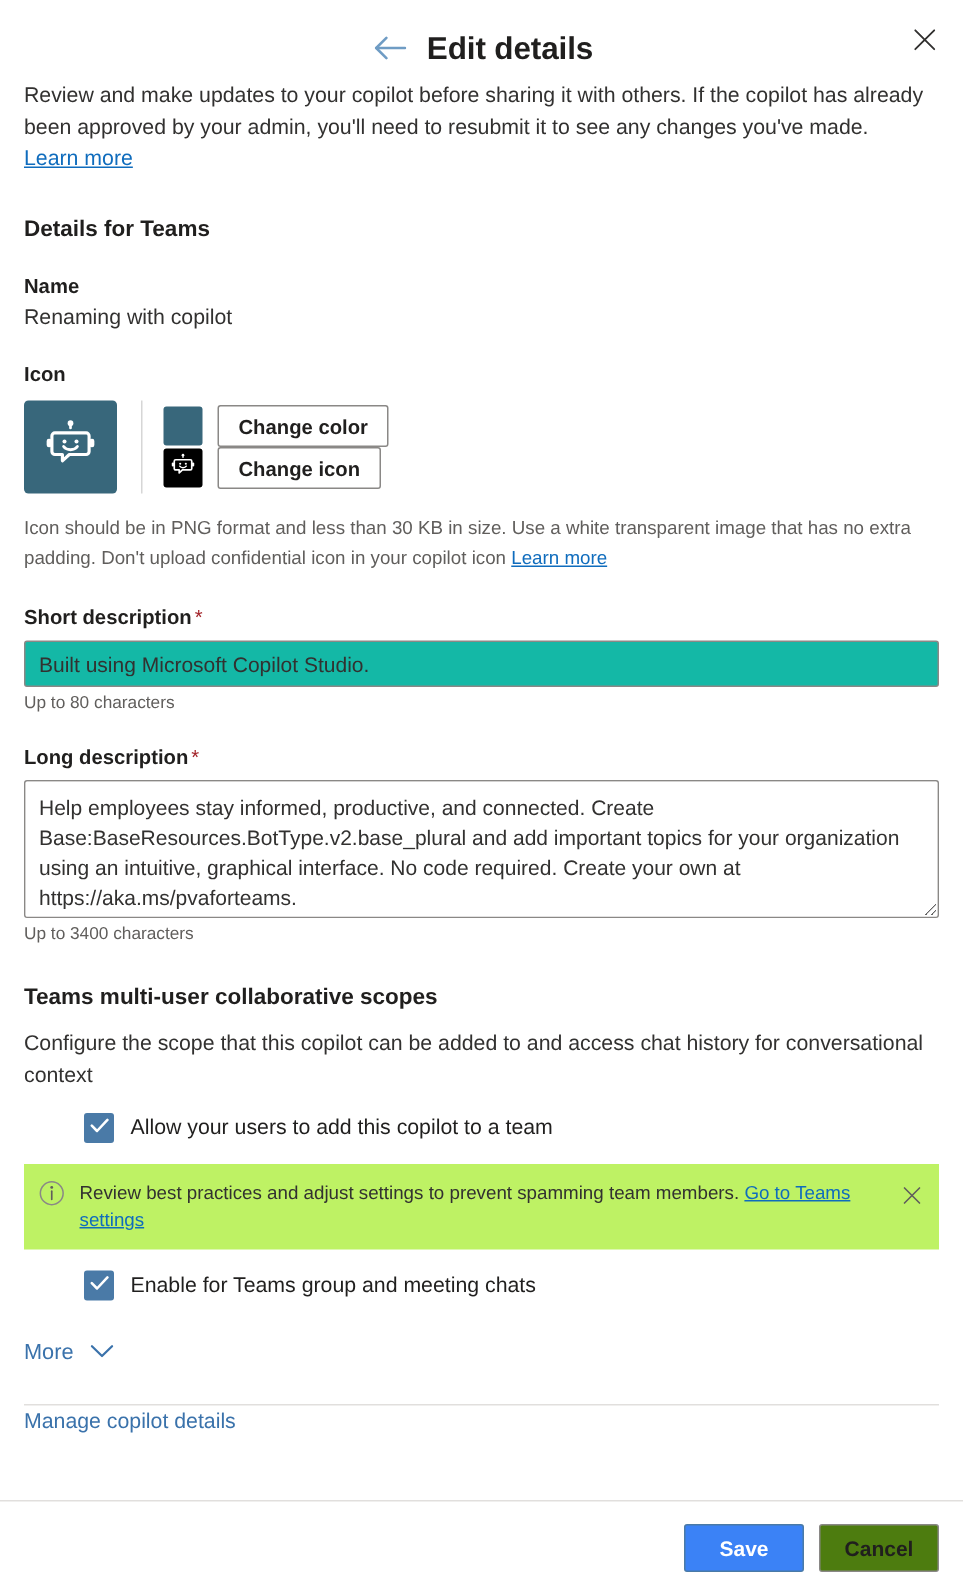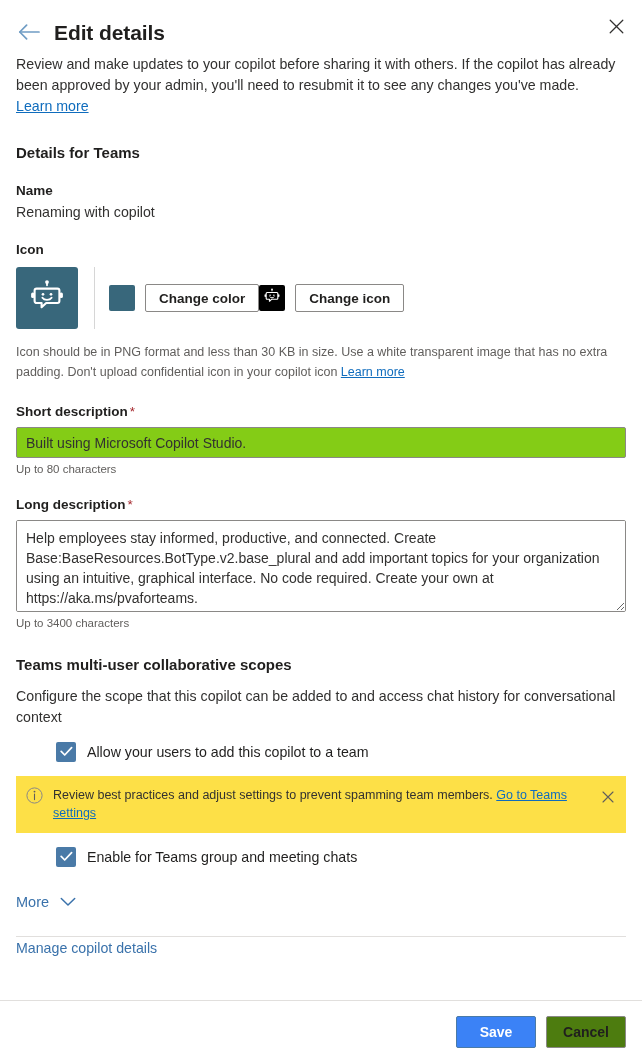--- a/index.html
+++ b/index.html
@@ -27,20 +27,21 @@
   }
 
   
   .header {
     position: relative;
     padding: 14px 16px 2px 16px;
     display: flex;
     align-items: center;
     height: 52px;
     flex: 0 0 auto;
+    justify-content: center;
   }
   .back-btn {
     width: 30px;
     height: 30px;
     display: flex;
     align-items: center;
     justify-content: center;
     border: none;
     background: transparent;
     cursor: pointer;
@@ -135,22 +136,22 @@
     flex: 0 0 auto;
   }
   .icon-divider {
     width: 1px;
     background: #d6d6d6;
     margin: 0 14px 0 16px;
     flex: 0 0 auto;
   }
   .icon-controls {
     display: flex;
-    flex-direction: row;
-    justify-content: flex-end;
+    flex-direction: column;
+    justify-content: center;
     flex: 0 0 auto;
   }
   .icon-ctrl-line {
     display: flex;
     align-items: center;
     gap: 10px;
   }
   .color-swatch {
     width: 26px;
     height: 26px;
@@ -199,21 +200,21 @@
   
   .text-input {
     width: 100%;
     height: 31px;
     border: 1px solid #8a8886;
     border-radius: 2px;
     padding: 0 9px;
     font-family: "Liberation Sans", sans-serif;
     font-size: 14px;
     color: #323130;
-    background: #84cc16;
+    background: #14b8a6;
     outline: none;
     margin-top: 8px;
   }
   .textarea {
     width: 100%;
     height: 92px;
     border: 1px solid #8a8886;
     border-radius: 2px;
     padding: 7px 9px;
     font-family: "Liberation Sans", sans-serif;
@@ -256,21 +257,21 @@
   .cb-label {
     font-size: 14.2px;
     color: #201f1e;
     margin-left: 11px;
   }
 
   
   .msgbar {
     display: flex;
     align-items: flex-start;
-    background: #fde047;
+    background: #bef264;
     margin-top: 14px;
     padding: 10px 8px 11px 10px;
     min-height: 47px;
   }
   .msgbar-icon {
     flex: 0 0 auto;
     margin-top: 1px;
   }
   .msgbar-text {
     flex: 1 1 auto;

